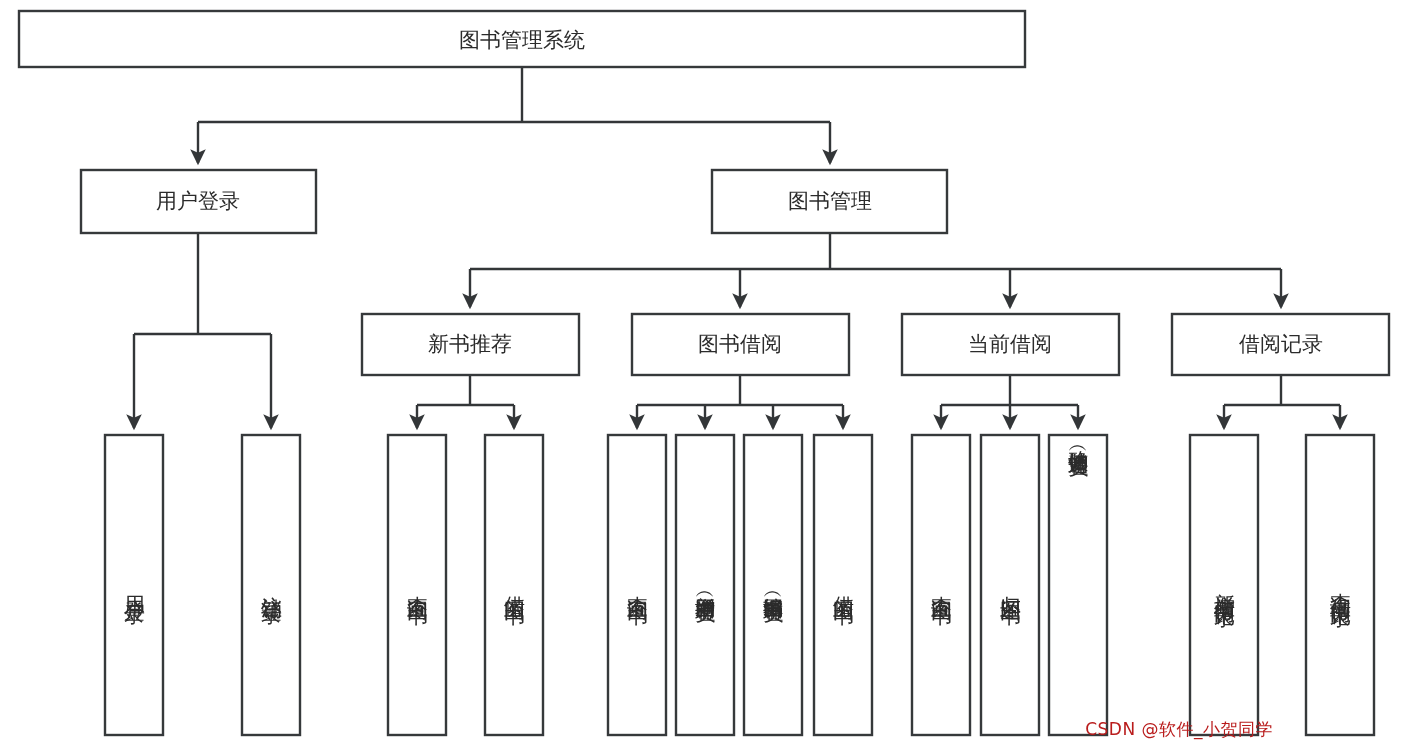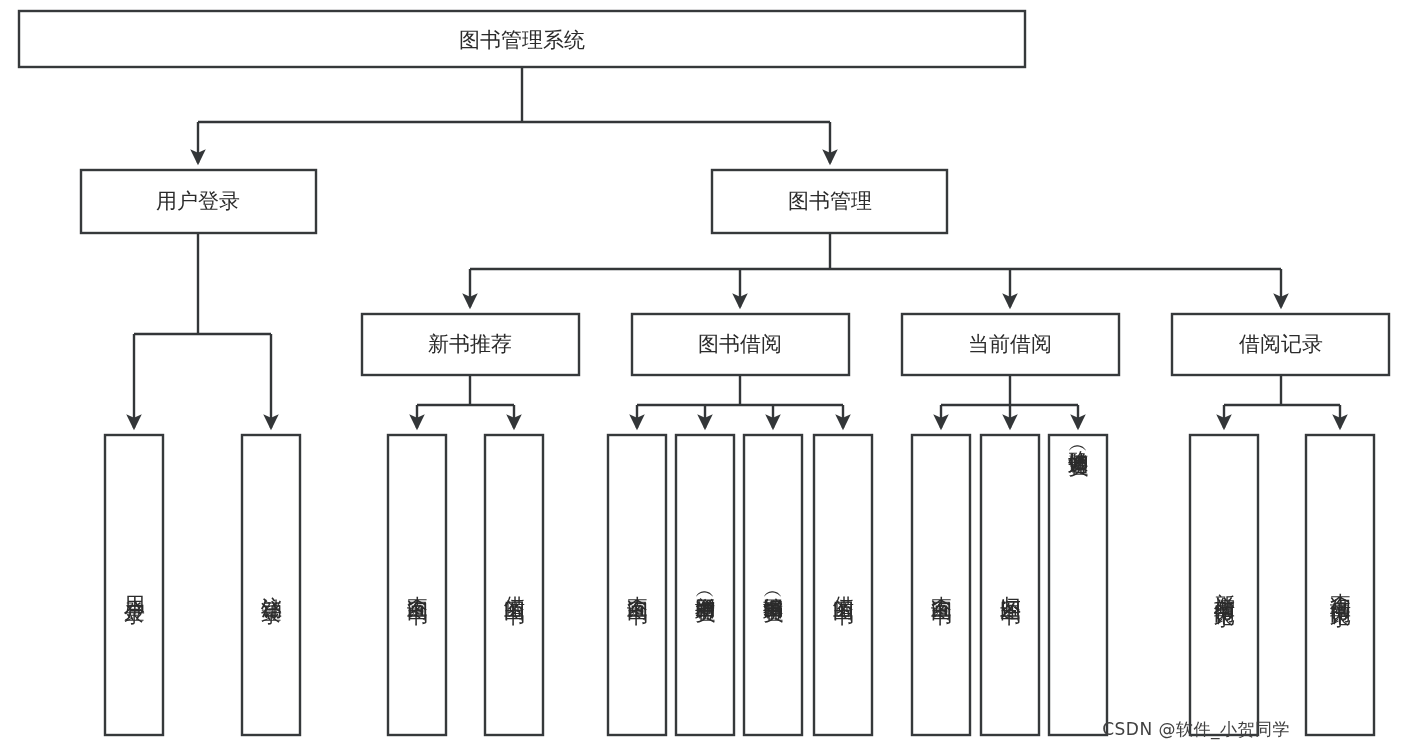--- a/index.html
+++ b/index.html
@@ -39,23 +39,23 @@
     text-anchor: middle;
     dominant-baseline: middle;
   }
   .connector {
     stroke: #333638;
     stroke-width: 2.4;
     fill: none;
   }
   .watermark {
     position: absolute;
-    right: 8px;
+    right: 25px;
     bottom: 6px;
-    color: #404040;
+    color: #b91c1c;
     font-size: 17px;
     font-family: "DejaVu Sans", "Liberation Sans", sans-serif;
     white-space: nowrap;
     letter-spacing: 0.5px;
   }
   .vlabel-box {
     position: absolute;
     display: flex;
     align-items: center;
     justify-content: center;

